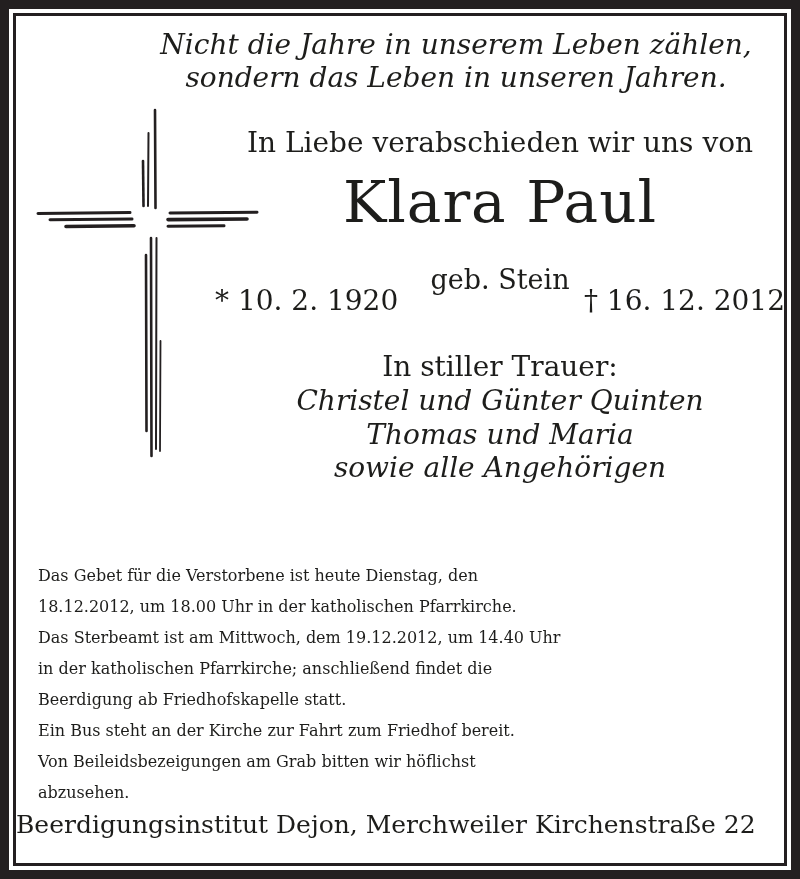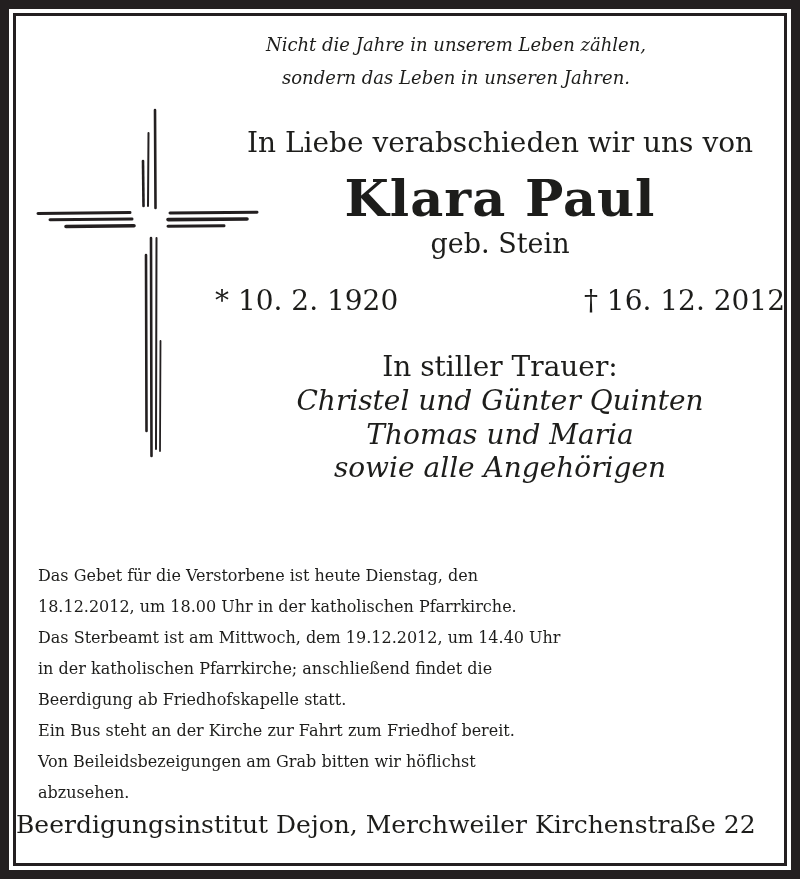--- a/index.html
+++ b/index.html
@@ -34,21 +34,21 @@
     box-sizing: border-box;
     pointer-events: none;
   }
   .quote {
     position: absolute;
     top: 28px;
     left: 140px;
     right: 28px;
     text-align: center;
     font-style: italic;
-    font-size: 18px;
+    font-size: 28px;
     line-height: 33px;
     white-space: nowrap;
   }
   .cross-wrap {
     position: absolute;
     left: 28px;
     top: 100px;
     width: 235px;
     height: 365px;
   }
@@ -63,28 +63,28 @@
     position: absolute;
     top: 126px;
     width: 100%;
     font-size: 28px;
     white-space: nowrap;
   }
   .deceased-name {
     position: absolute;
     top: 168px;
     width: 100%;
-    font-size: 51px;
-    font-weight: bold;
+    font-size: 58px;
+    font-weight: normal;
     letter-spacing: 1px;
     white-space: nowrap;
   }
   .maiden {
     position: absolute;
-    top: 228px;
+    top: 264px;
     width: 100%;
     font-size: 27px;
     white-space: nowrap;
   }
   .dates {
     position: absolute;
     top: 284px;
     width: 100%;
     font-size: 28px;
     display: flex;

